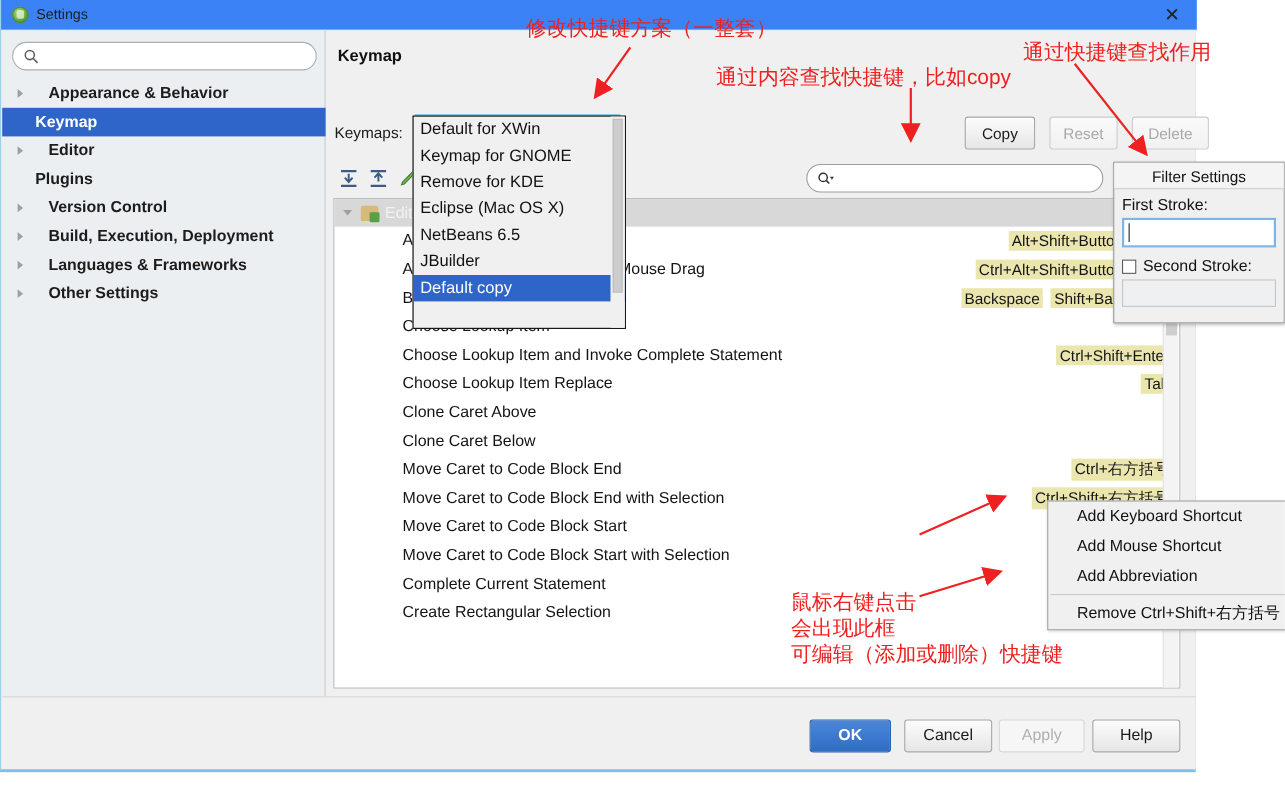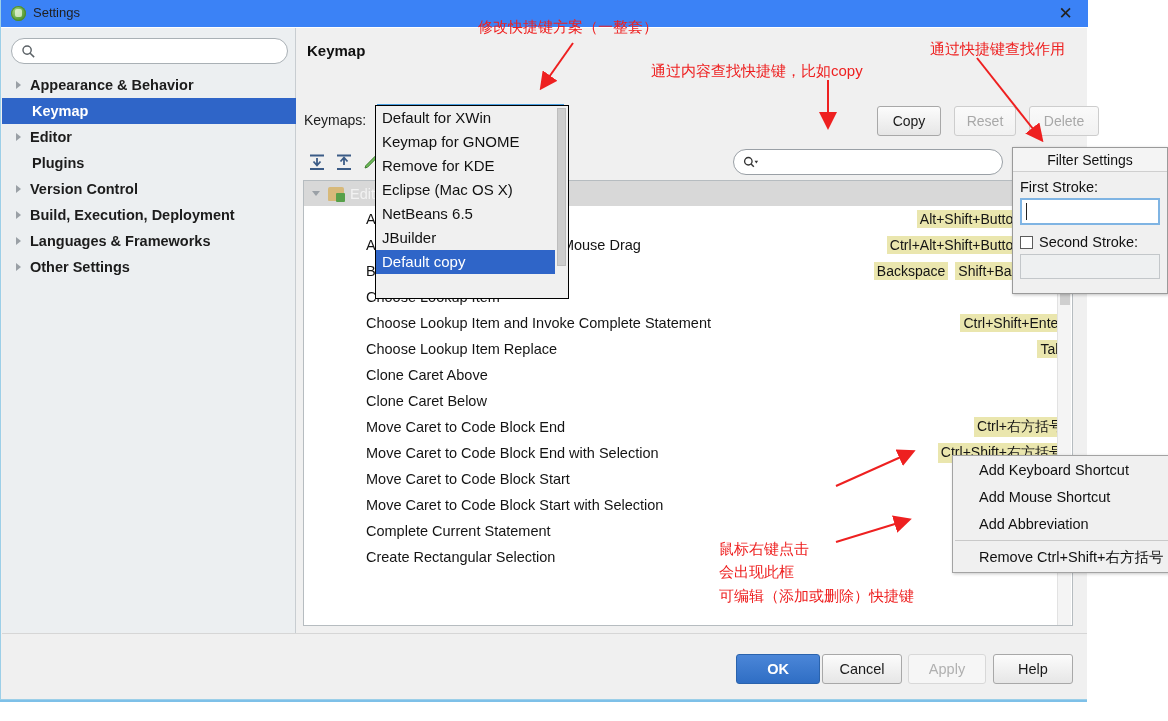--- a/index.html
+++ b/index.html
@@ -104,21 +104,21 @@
     color: #ffffff;
   }
   .tw {
     position: absolute; left: 14px; top: 50%;
     transform: translateY(-50%);
     width: 0; height: 0;
     border-left: 5px solid #9aa0a6;
     border-top: 4px solid transparent;
     border-bottom: 4px solid transparent;
   }
-  .tree-label { margin-left: 10px; }
+  .tree-label { margin-left: 24px; }
   .tree-item.noarrow .tree-label { margin-left: 12px; }
 
   
   .rpanel {
     position: absolute;
     left: 296px; top: 28px;
     width: 790px; height: 605px;
     background: #f0f0f0;
   }
   .panel-title {
@@ -309,21 +309,21 @@
 
   
   .bottombar {
     position: absolute; left: 1px; top: 633px;
     width: 1085px; height: 66px;
     background: #f0f0f0;
     border-top: 1px solid #d6d6d6;
   }
   .bb {
     position: absolute; top: 20px;
-    height: 30px; width: 84px;
+    height: 30px; width: 74px;
     border-radius: 3px;
     font-size: 14.5px;
     display: flex; align-items: center; justify-content: center;
     border: 1px solid #a8a8a8;
     background: linear-gradient(#fcfcfc, #e6e6e6);
     color: #1a1a1a;
     cursor: pointer;
   }
   .bb.primary {
     background: linear-gradient(#4b86d8, #2f6ec4);
@@ -409,21 +409,21 @@
   }
   .cm-sep {
     height: 1px; background: #c9c9c9;
     margin: 3px 2px;
   }
 
   
   .ann {
     position: absolute;
     color: #ee2020;
-    font-size: 15px;
+    font-size: 19px;
     white-space: pre;
     z-index: 90;
     line-height: 21px;
   }
   .arrows {
     position: absolute; left: 0; top: 0;
     width: 1168px; height: 721px;
     z-index: 85;
     pointer-events: none;
   }

